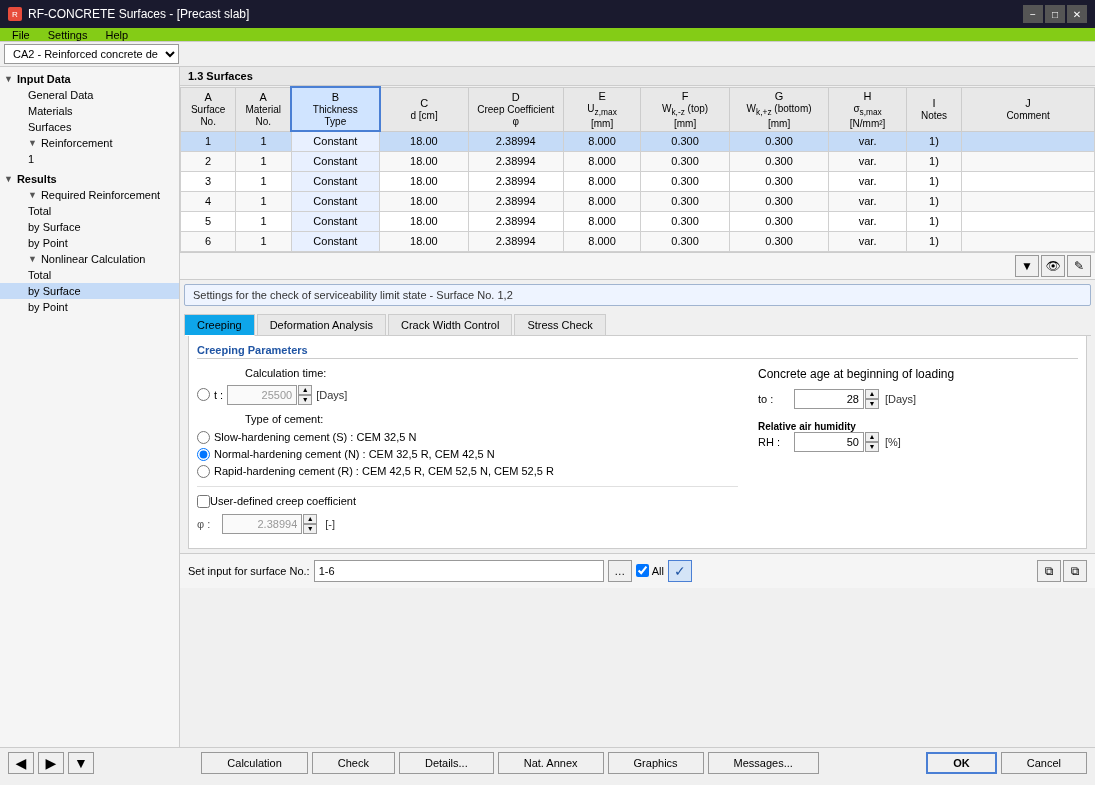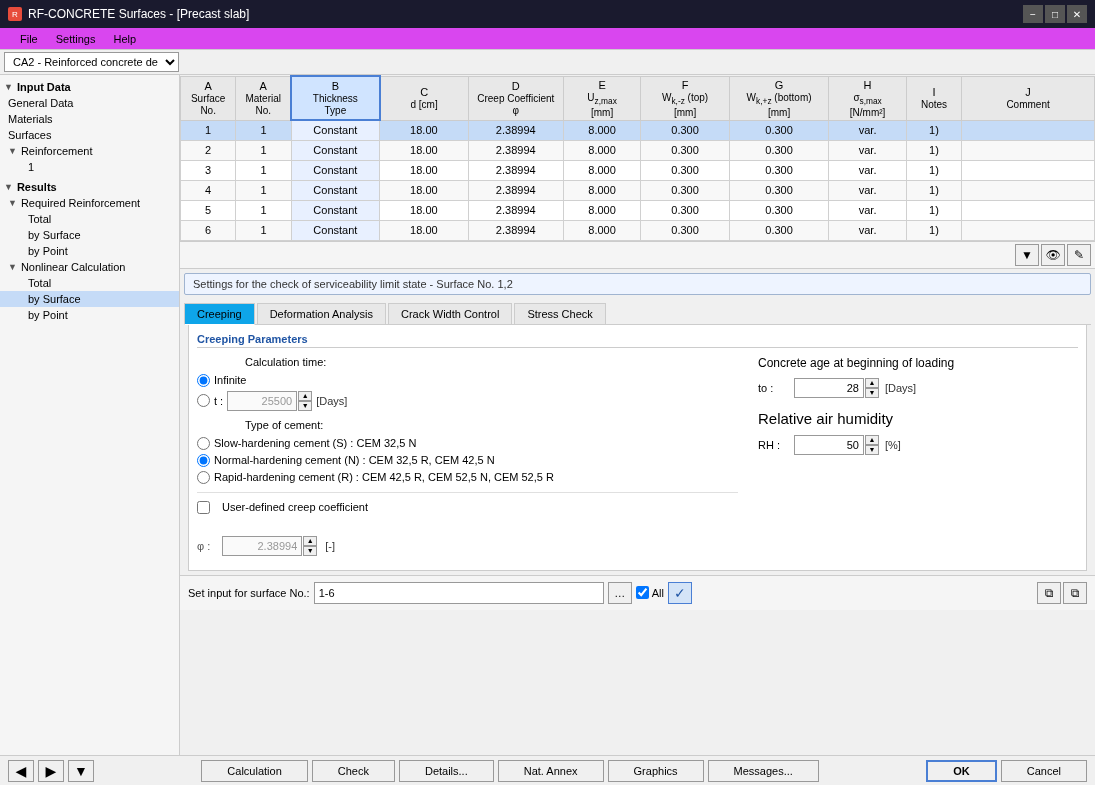--- a/index.html
+++ b/index.html
@@ -6,36 +6,36 @@
     body { font-family: 'Segoe UI', Tahoma, Arial, sans-serif; font-size: 11px; background: #f0f0f0; color: #000; width: 1095px; height: 785px; overflow: hidden; }
     
     
     .title-bar { background: #1a1a2e; color: white; height: 28px; display: flex; align-items: center; justify-content: space-between; padding: 0 8px; font-size: 12px; }
     .title-bar-left { display: flex; align-items: center; gap: 6px; }
     .title-icon { width: 14px; height: 14px; background: #e74c3c; border-radius: 2px; display: flex; align-items: center; justify-content: center; font-size: 8px; color: white; }
     .title-bar-controls { display: flex; gap: 2px; }
     .title-btn { width: 20px; height: 18px; background: #555; border: none; color: white; cursor: pointer; font-size: 10px; display: flex; align-items: center; justify-content: center; }
 
     
-    .menu-bar { background: #d946ef; border-bottom: 1px solid #ccc; height: 22px; display: flex; align-items: center; padding: 0 12px; gap: 2px; }
+    .menu-bar { background: #84cc16; border-bottom: 1px solid #ccc; height: 14px; display: flex; align-items: center; padding: 0 4px; gap: 2px; }
     .menu-item { padding: 2px 8px; cursor: pointer; font-size: 11px; }
 
     
     .main-layout { display: flex; height: calc(785px - 50px - 30px - 25px); }
 
     
     .dropdown-bar { background: #f0f0f0; border-bottom: 1px solid #ccc; height: 25px; display: flex; align-items: center; padding: 0 4px; }
     .dropdown-select { font-size: 11px; border: 1px solid #999; height: 20px; background: white; padding: 0 4px; width: 175px; }
 
     
     .sidebar { width: 180px; background: #f5f5f5; border-right: 1px solid #ccc; padding: 4px 0; overflow-y: auto; font-size: 11px; flex-shrink: 0; }
     .sidebar-item { padding: 2px 8px; cursor: pointer; display: flex; align-items: center; gap: 2px; white-space: nowrap; }
     .sidebar-item.selected { background: #c5dbf7; }
     .sidebar-item.header { font-weight: bold; padding-left: 4px; }
-    .sidebar-item.indent1 { padding-left: 8px; }
+    .sidebar-item.indent1 { padding-left: 28px; }
     .sidebar-item.indent2 { padding-left: 28px; }
     .tree-icon { font-size: 9px; color: #555; margin-right: 2px; }
 
     
     .content-area { flex: 1; display: flex; flex-direction: column; overflow: hidden; }
 
     
     .section-header { background: #e8e8e8; border-bottom: 1px solid #ccc; padding: 3px 8px; font-weight: bold; font-size: 11px; }
 
     
@@ -74,21 +74,21 @@
     .input-medium { width: 80px; height: 20px; border: 1px solid #999; padding: 0 4px; font-size: 11px; text-align: right; }
     .units-label { font-size: 11px; color: #333; }
     .radio-group { display: flex; flex-direction: column; gap: 4px; margin-bottom: 6px; }
     .radio-item { display: flex; align-items: center; gap: 4px; font-size: 11px; cursor: pointer; }
     input[type="radio"] { cursor: pointer; }
     input[type="checkbox"] { cursor: pointer; }
     .spinner-wrapper { position: relative; display: inline-flex; align-items: center; }
     .spinner-btns { display: flex; flex-direction: column; margin-left: 1px; }
     .spin-btn { width: 14px; height: 10px; border: 1px solid #999; background: #f0f0f0; font-size: 7px; cursor: pointer; display: flex; align-items: center; justify-content: center; line-height: 1; padding: 0; }
     .divider-line { border: none; border-top: 1px solid #e0e0e0; margin: 8px 0; }
-    .checkbox-row { display: flex; align-items: center; gap: 12px; font-size: 11px; margin-bottom: 22px; }
+    .checkbox-row { display: flex; align-items: center; gap: 0; font-size: 11px; margin-bottom: 6px; }
     .phi-label { font-size: 11px; margin-right: 4px; color: #555; }
 
     
     .surface-row { display: flex; align-items: center; gap: 4px; padding: 6px 8px; border-top: 1px solid #ccc; background: #f5f5f5; }
     .surface-input { width: 290px; height: 22px; border: 1px solid #999; padding: 0 4px; font-size: 11px; background: white; }
     .surface-btn { width: 24px; height: 22px; border: 1px solid #999; background: #f0f0f0; cursor: pointer; font-size: 11px; display: flex; align-items: center; justify-content: center; }
     .all-checkbox { display: flex; align-items: center; gap: 3px; font-size: 11px; }
     .check-apply-btn { width: 24px; height: 22px; border: 1px solid #4a7fd4; background: #d4e4f7; cursor: pointer; display: flex; align-items: center; justify-content: center; font-size: 14px; color: #2055a4; }
     .side-btns { display: flex; gap: 2px; margin-left: auto; }
 
@@ -194,20 +194,21 @@
     <div class="sidebar-item indent2 selected">
       <span>by Surface</span>
     </div>
     <div class="sidebar-item indent2">
       <span>by Point</span>
     </div>
   </div>
 
   <div class="content-area">
 
+    <div class="section-header">1.3 Surfaces</div>
 
     <div class="table-container">
       <table class="data-table">
         <thead>
           <tr>
             <th class="col-a">A<br><span style="font-weight:normal;font-size:10px;">Surface<br>No.</span></th>
             <th class="col-a">A<br><span style="font-weight:normal;font-size:10px;">Material<br>No.</span></th>
             <th class="col-b col-blue-header">B<br><span style="font-weight:normal;font-size:10px;">Thickness<br>Type</span></th>
             <th class="col-c">C<br><span style="font-weight:normal;font-size:10px;">d [cm]</span></th>
             <th class="col-d">D<br><span style="font-weight:normal;font-size:10px;">Creep Coefficient<br>φ</span></th>
@@ -322,24 +323,20 @@
         <div class="tab-content">
           <div class="section-title">Creeping Parameters</div>
           <div class="creep-two-col">
 
             <div class="creep-left">
               <div class="form-row">
                 <span class="form-label">Calculation time:</span>
               </div>
               <div class="radio-group">
                 <div class="radio-item">
-                  <input type="radio" name="calc_time" checked="" style="">
-                  <span>Infinite</span>
-                </div>
-                <div class="radio-item">
                   <input type="radio" name="calc_time" style="">
                   <span>t :</span>
                   <div class="spinner-wrapper">
                     <input class="input-small" type="text" disabled="" style="color: rgb(153, 153, 153);" value="25500">
                     <div class="spinner-btns">
                       <button class="spin-btn">▲</button>
                       <button class="spin-btn">▼</button>
                     </div>
                   </div>
                   <span class="units-label">[Days]</span>
@@ -390,21 +387,21 @@
                 <div class="spinner-wrapper">
                   <input class="input-small" type="text" value="28" style="">
                   <div class="spinner-btns">
                     <button class="spin-btn">▲</button>
                     <button class="spin-btn">▼</button>
                   </div>
                 </div>
                 <span class="units-label">[Days]</span>
               </div>
 
-              <div style="font-size:15px; margin-bottom:8px; margin-top:12px;">Relative air humidity</div>
+              <div style="font-size:10px; margin-bottom:0; margin-top:12px;font-weight:bold;">Relative air humidity</div>
               <div class="right-form-row">
                 <span class="right-label">RH :</span>
                 <div class="spinner-wrapper">
                   <input class="input-small" type="text" value="50" style="">
                   <div class="spinner-btns">
                     <button class="spin-btn">▲</button>
                     <button class="spin-btn">▼</button>
                   </div>
                 </div>
                 <span class="units-label">[%]</span>

